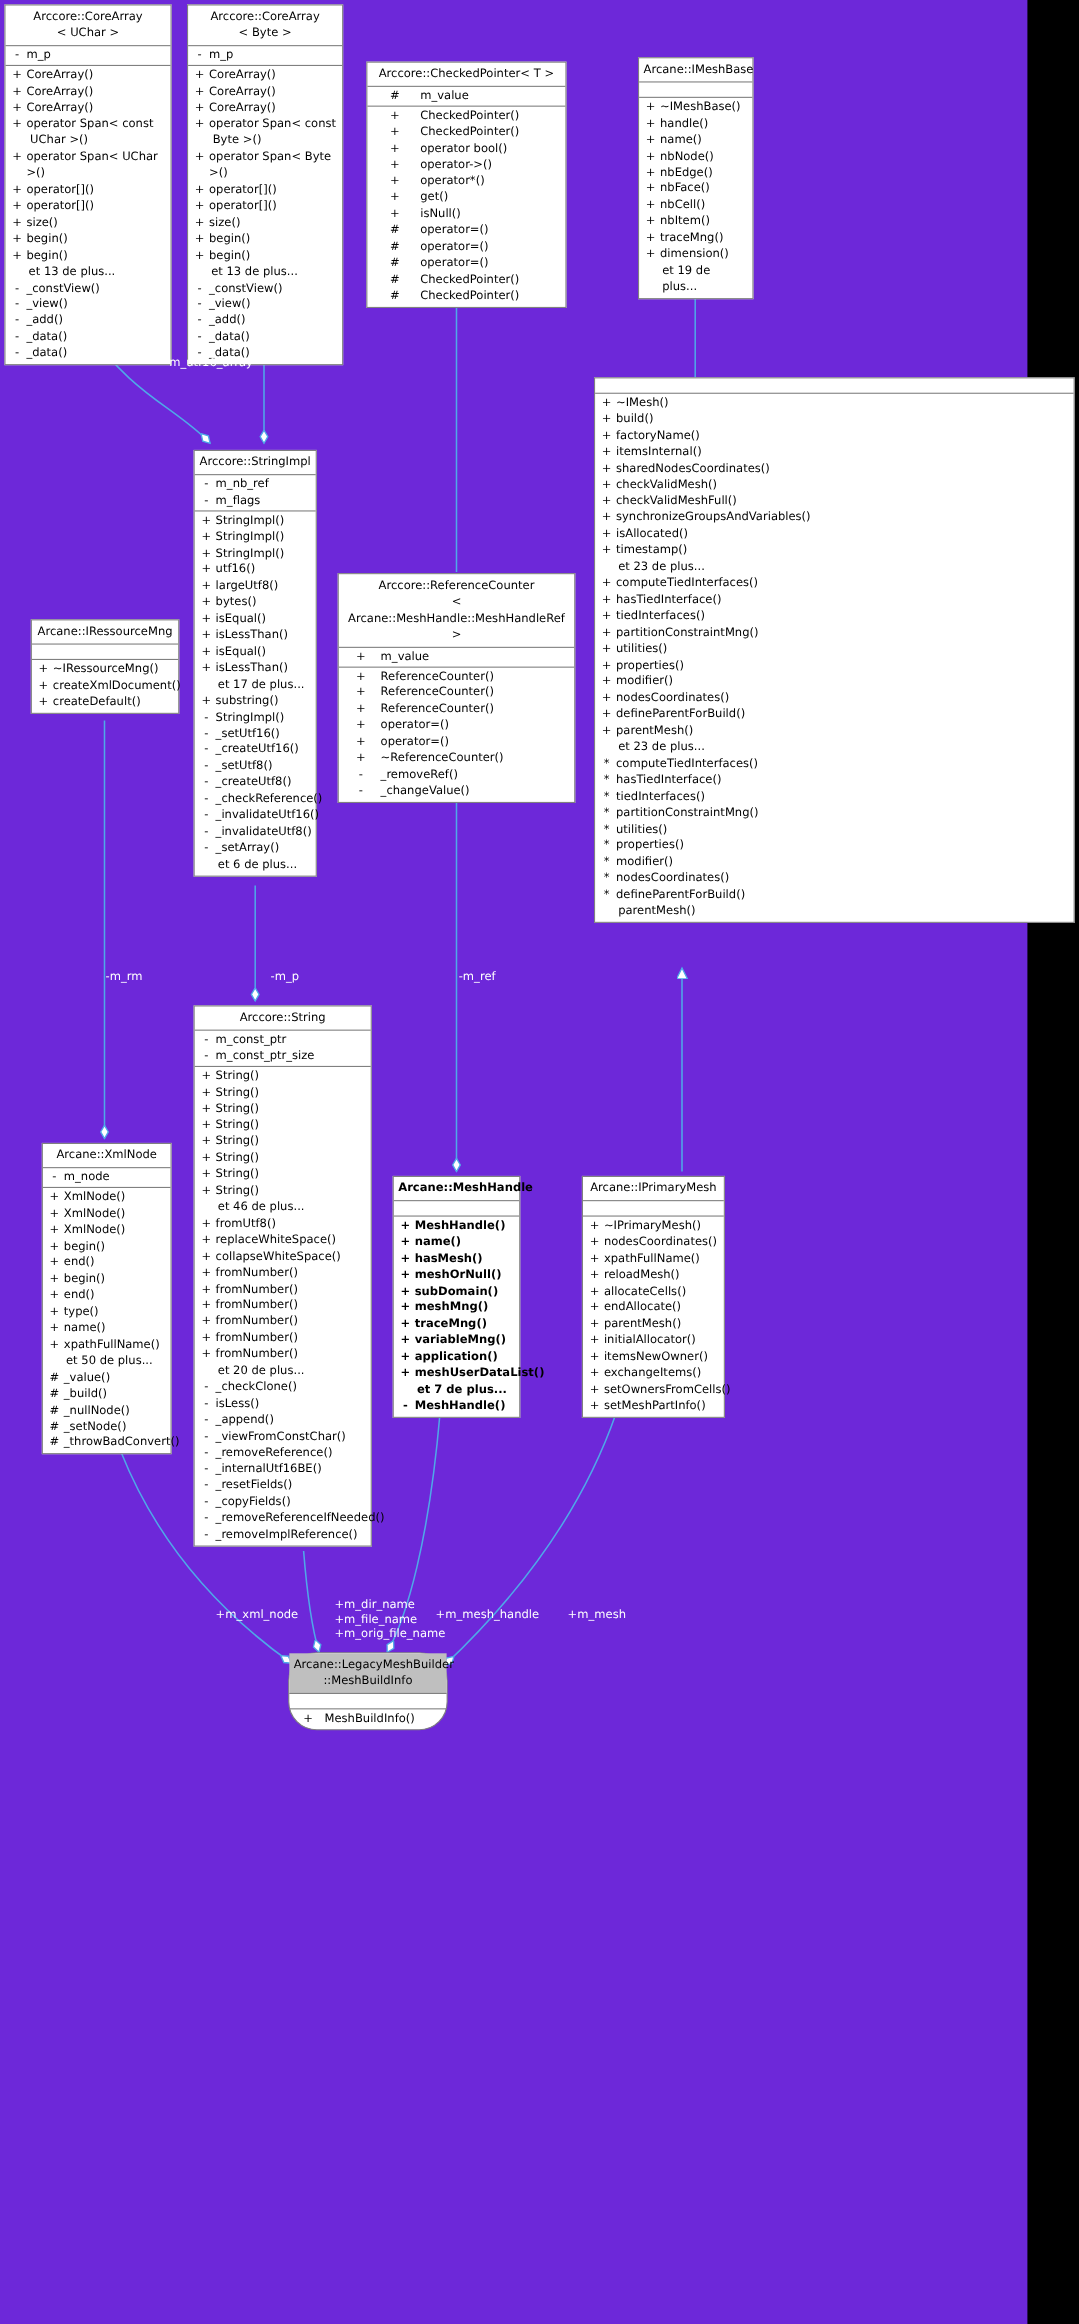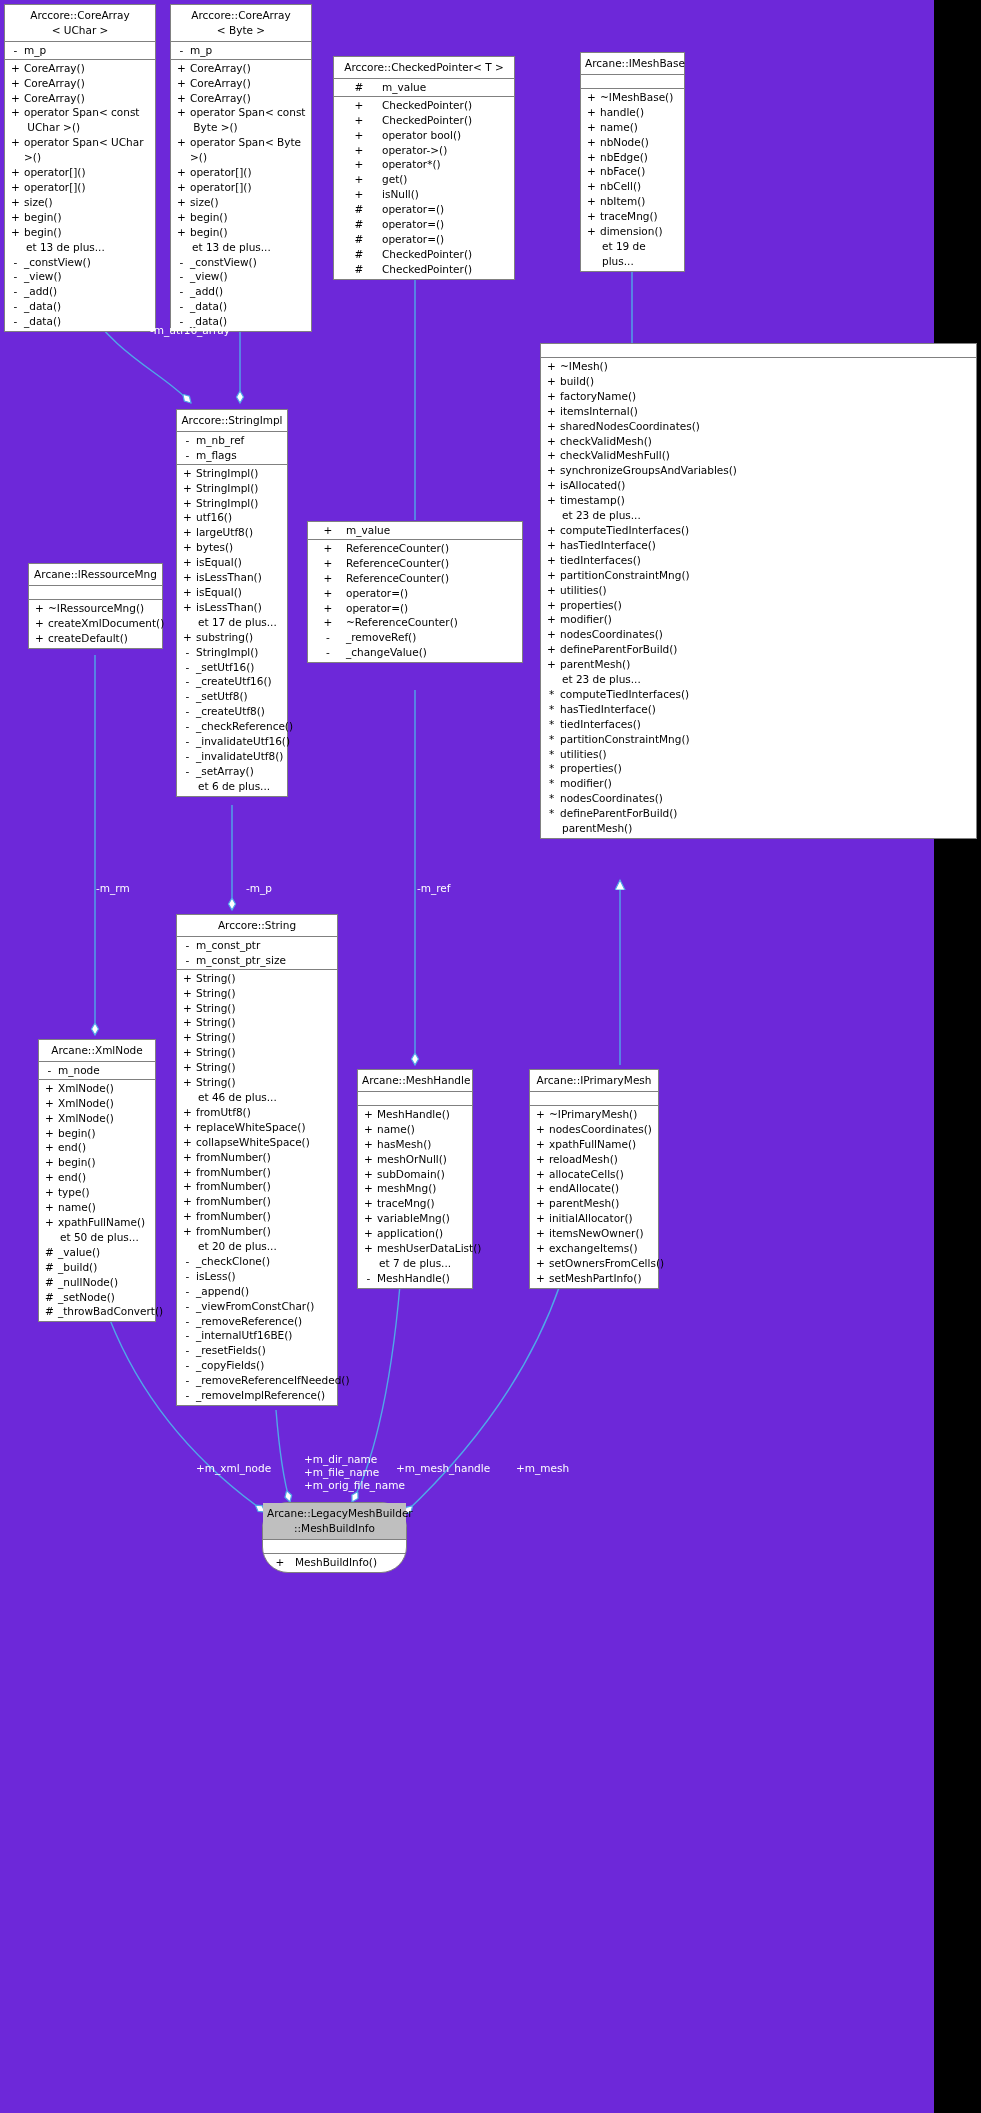--- a/index.html
+++ b/index.html
@@ -284,20 +284,22 @@
       <div class="row"><span class="vis">-</span><span class="nm">_createUtf8()</span></div>
       <div class="row"><span class="vis">-</span><span class="nm">_checkReference()</span></div>
       <div class="row"><span class="vis">-</span><span class="nm">_invalidateUtf16()</span></div>
       <div class="row"><span class="vis">-</span><span class="nm">_invalidateUtf8()</span></div>
       <div class="row"><span class="vis">-</span><span class="nm">_setArray()</span></div>
       <div class="row more"><span class="vis"></span><span class="nm">et 6 de plus...</span></div>
     </div>
   </div>
 
   <div class="node" style="left:307px; top:521px; width:216px;">
+    <div class="title">Arccore::ReferenceCounter
+&lt; Arcane::MeshHandle::MeshHandleRef &gt;</div>
     <div class="attrs">
       <div class="row"><span class="vis" style="width:32px;flex:0 0 32px;">+</span><span class="nm">m_value</span></div>
     </div>
     <div class="ops">
       <div class="row"><span class="vis" style="width:32px;flex:0 0 32px;">+</span><span class="nm">ReferenceCounter()</span></div>
       <div class="row"><span class="vis" style="width:32px;flex:0 0 32px;">+</span><span class="nm">ReferenceCounter()</span></div>
       <div class="row"><span class="vis" style="width:32px;flex:0 0 32px;">+</span><span class="nm">ReferenceCounter()</span></div>
       <div class="row"><span class="vis" style="width:32px;flex:0 0 32px;">+</span><span class="nm">operator=()</span></div>
       <div class="row"><span class="vis" style="width:32px;flex:0 0 32px;">+</span><span class="nm">operator=()</span></div>
       <div class="row"><span class="vis" style="width:32px;flex:0 0 32px;">+</span><span class="nm">~ReferenceCounter()</span></div>
@@ -373,21 +375,21 @@
       <div class="row"><span class="vis">-</span><span class="nm">_viewFromConstChar()</span></div>
       <div class="row"><span class="vis">-</span><span class="nm">_removeReference()</span></div>
       <div class="row"><span class="vis">-</span><span class="nm">_internalUtf16BE()</span></div>
       <div class="row"><span class="vis">-</span><span class="nm">_resetFields()</span></div>
       <div class="row"><span class="vis">-</span><span class="nm">_copyFields()</span></div>
       <div class="row"><span class="vis">-</span><span class="nm">_removeReferenceIfNeeded()</span></div>
       <div class="row"><span class="vis">-</span><span class="nm">_removeImplReference()</span></div>
     </div>
   </div>
 
-  <div class="node" style="left:357px; top:1069px; width:116px;">
+  <div class="node" style="left:357px; top:1069px; width:116px;font-weight:bold;">
     <div class="title">Arcane::MeshHandle</div>
     <div class="attrs empty"></div>
     <div class="ops">
       <div class="row"><span class="vis">+</span><span class="nm">MeshHandle()</span></div>
       <div class="row"><span class="vis">+</span><span class="nm">name()</span></div>
       <div class="row"><span class="vis">+</span><span class="nm">hasMesh()</span></div>
       <div class="row"><span class="vis">+</span><span class="nm">meshOrNull()</span></div>
       <div class="row"><span class="vis">+</span><span class="nm">subDomain()</span></div>
       <div class="row"><span class="vis">+</span><span class="nm">meshMng()</span></div>
       <div class="row"><span class="vis">+</span><span class="nm">traceMng()</span></div>

